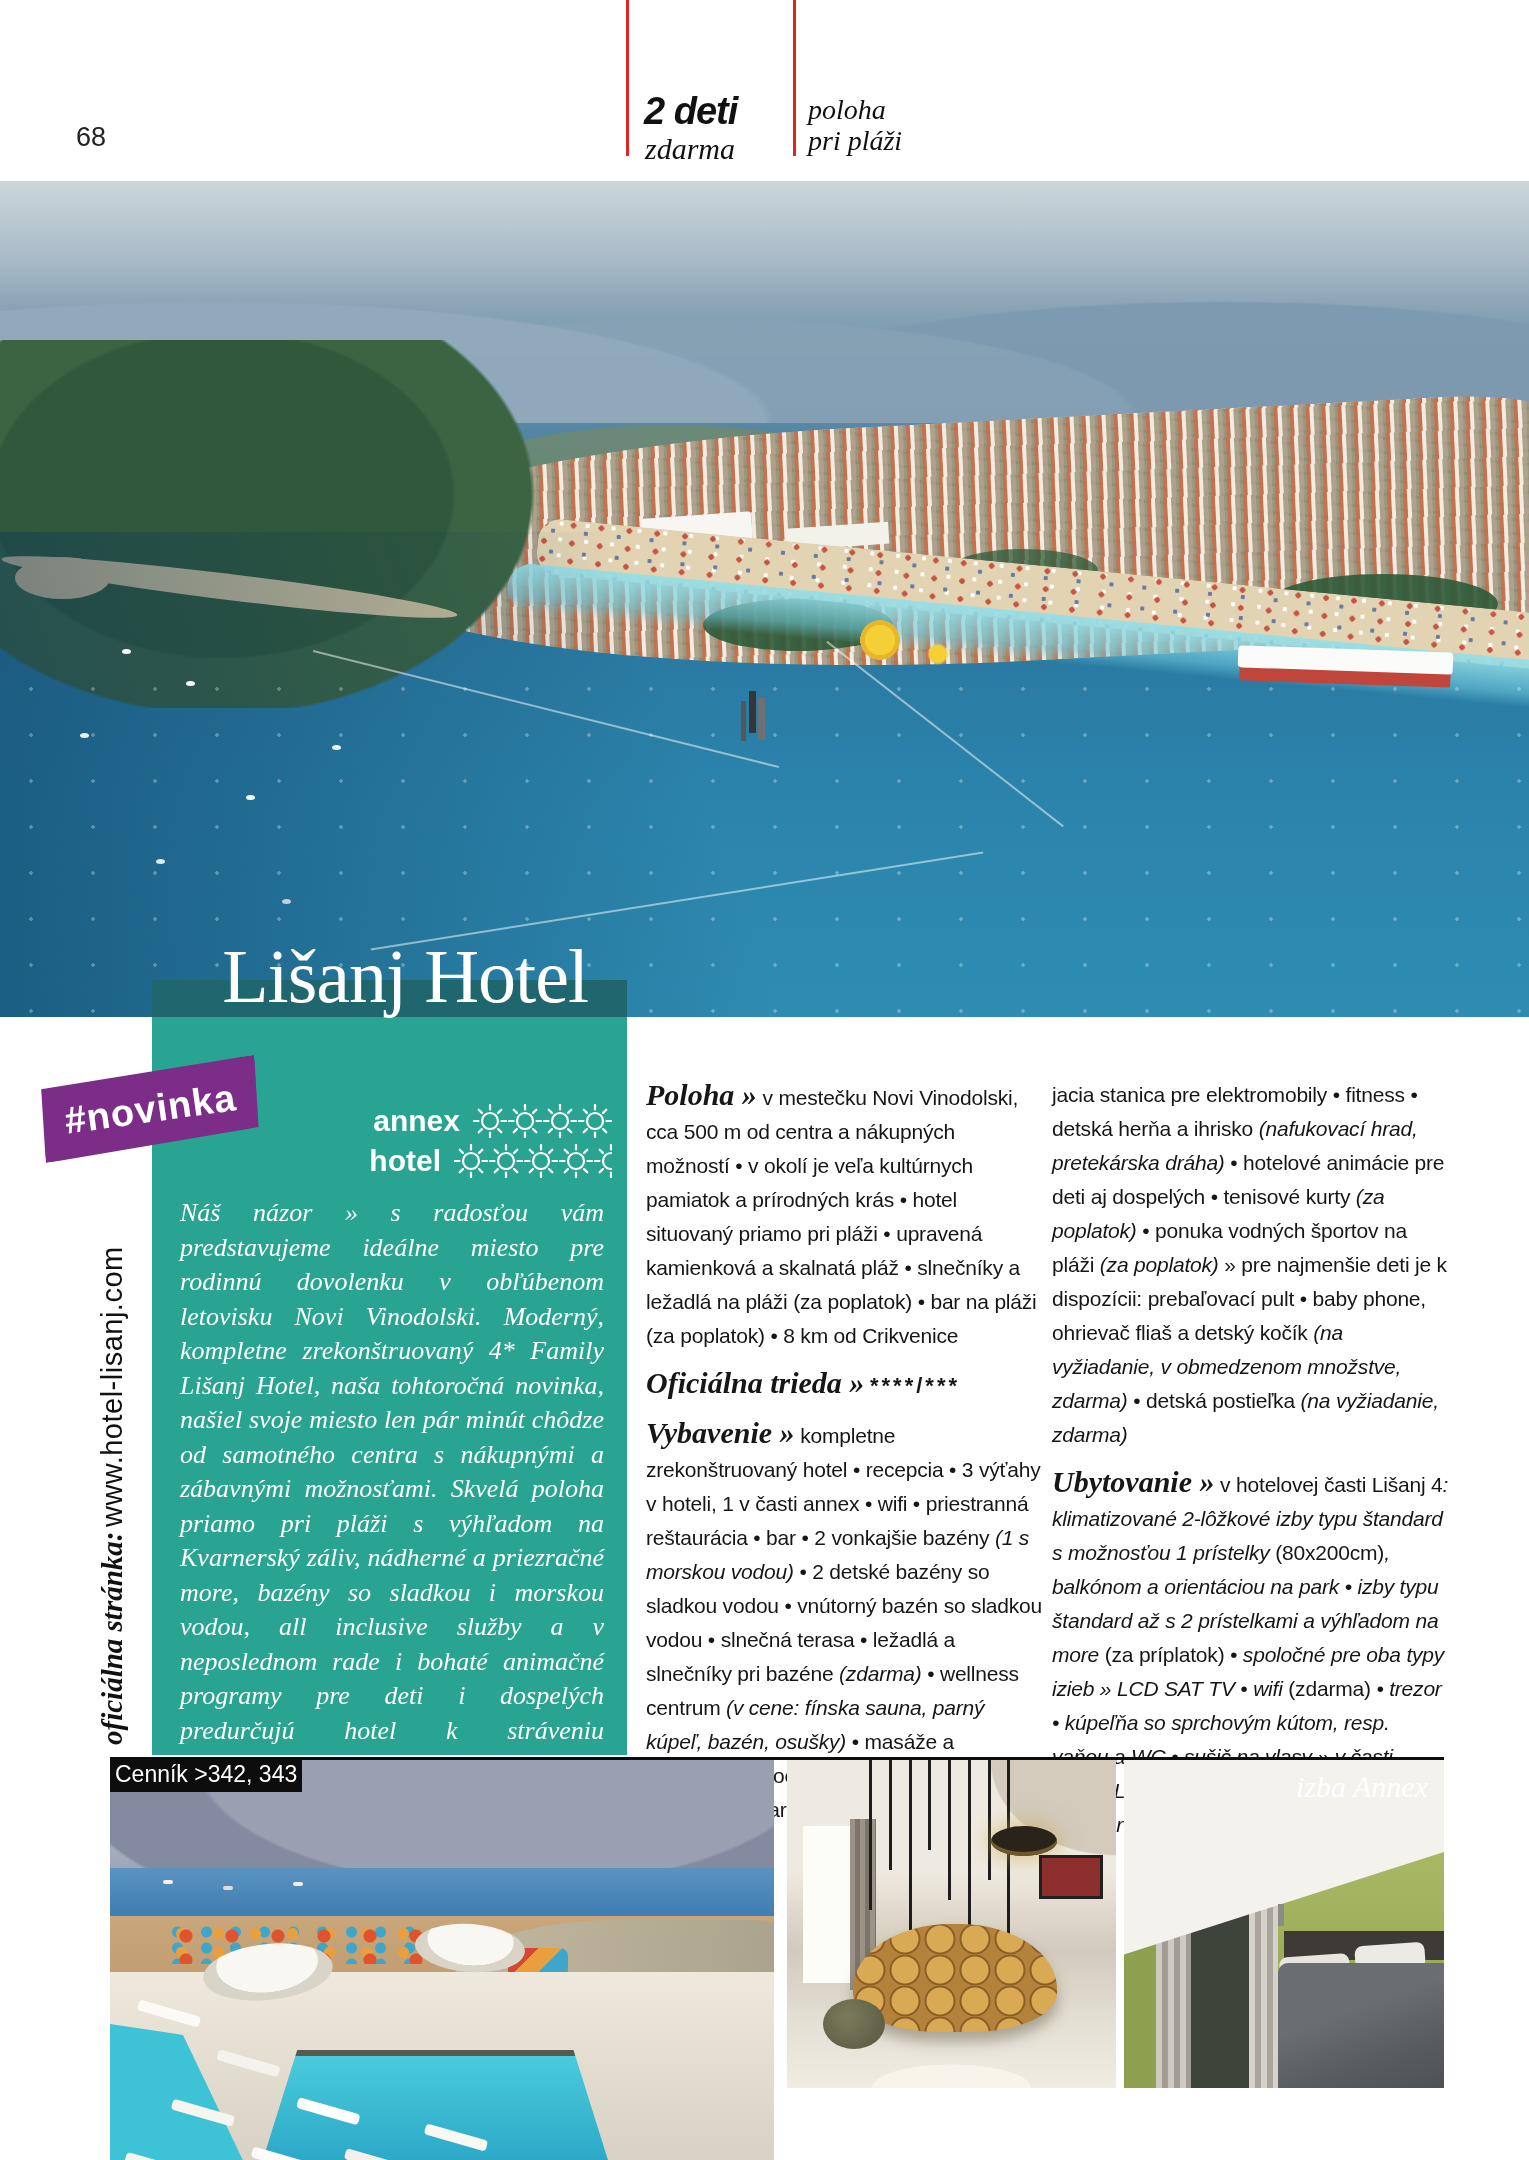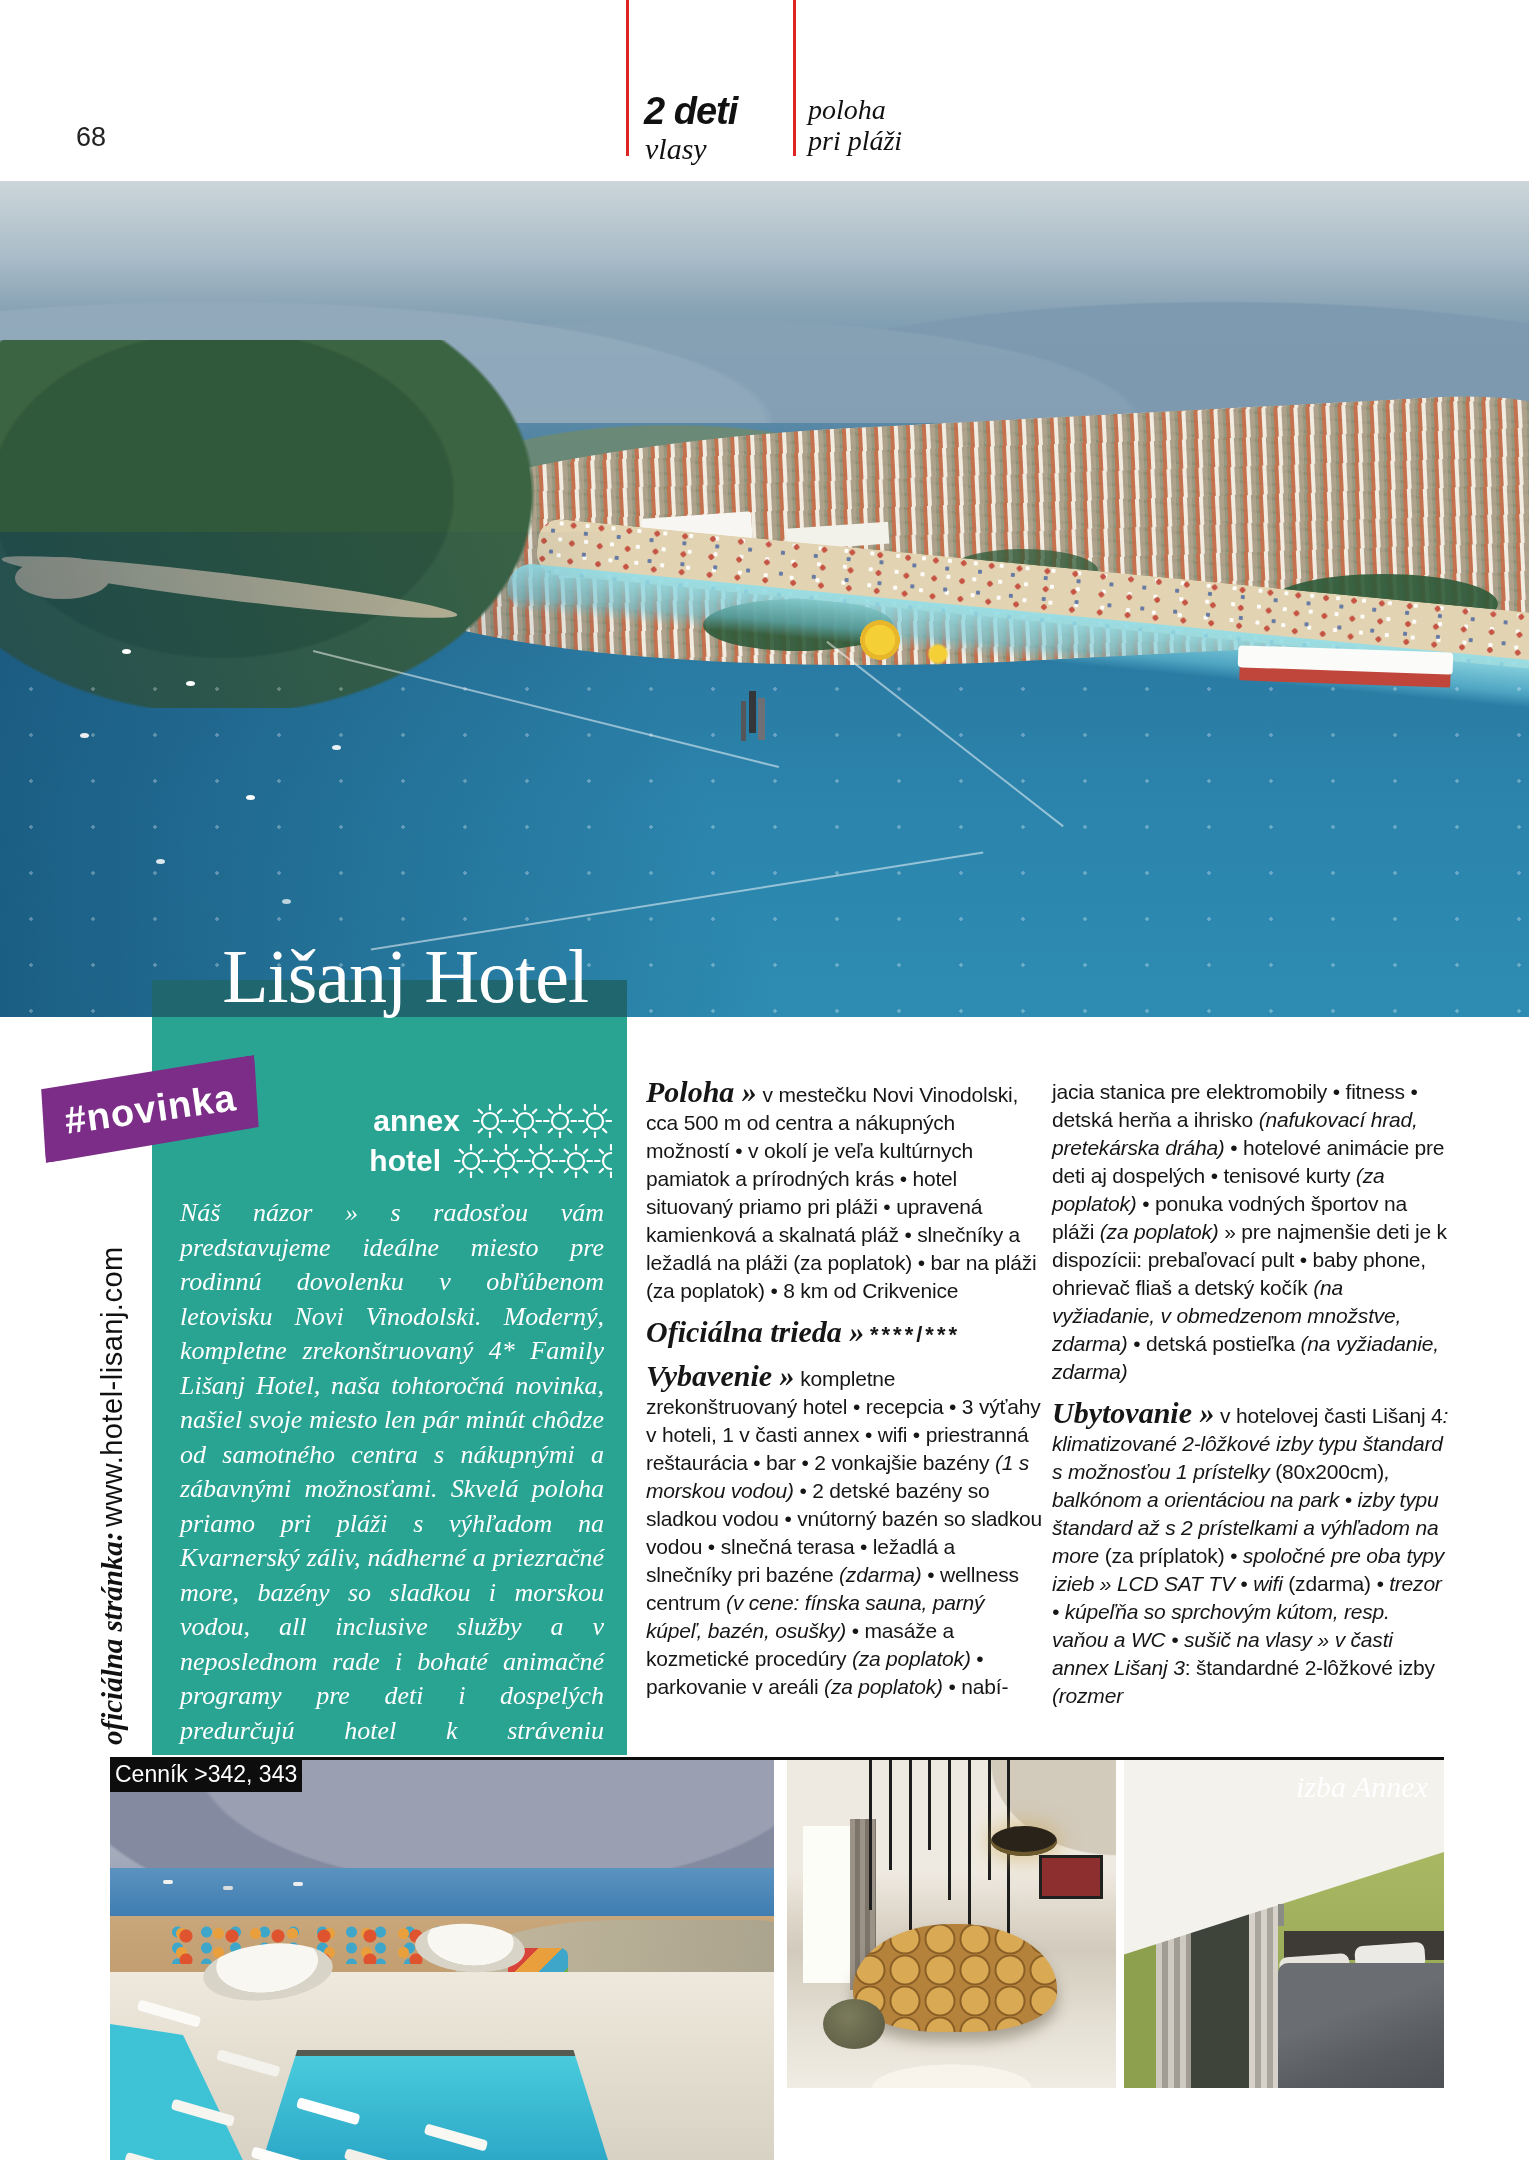--- a/index.html
+++ b/index.html
@@ -91,21 +91,21 @@
   .vsite{left:96px;top:1745px;transform:rotate(-90deg);transform-origin:0 0;white-space:nowrap;}
   .vsite .lab{font-family:"Liberation Serif",serif;font-style:italic;font-weight:bold;font-size:29px;color:#111;}
   .vsite .url{font-size:29px;color:#111;letter-spacing:.5px;}
 
   
   .opinion{left:180px;top:1196px;width:424px;color:#fff;text-align:justify;
     font-family:"Liberation Serif",serif;font-style:italic;font-size:26px;line-height:34.5px;}
   .opinion .h{font-weight:normal;}
 
   
-  .col{font-size:21px;line-height:28px;letter-spacing:-0.2px;color:#161616;text-align:left;}
+  .col{font-size:21px;line-height:34px;letter-spacing:-0.2px;color:#161616;text-align:left;}
   .col2{left:646px;top:1078px;width:398px;}
   .col3{left:1052px;top:1078px;width:398px;}
   .col p{margin:0 0 13px 0;}
   .col .h{font-family:"Liberation Serif",serif;font-style:italic;font-weight:bold;
           font-size:30px;letter-spacing:0;}
   .col .stars{font-size:22px;letter-spacing:3px;font-weight:bold;}
 
   
   .strip-line{left:110px;top:1757px;width:1334px;height:3px;background:#0d0d0d;}
   .pricebar{left:110px;top:1757px;height:35px;background:#0d0d0d;color:#fff;
@@ -186,21 +186,21 @@
     font-style:italic;font-size:30px;}
 </style>
 </head>
 <body>
 
 <div id="page">
 
   <div class="abs page-num">68</div>
   <div class="abs redline" style="left:626px"></div>
   <div class="abs kids1">2 deti</div>
-  <div class="abs kids2">vlasy</div>
+  <div class="abs kids2">zdarma</div>
   <div class="abs redline" style="left:793px"></div>
   <div class="abs beach">
     <span>poloha</span><br>
     <span>pri pláži</span>
   </div>
 
   <div class="abs photo aerial">
     <div class="abs a-sky"></div>
     <div class="abs a-mountains"></div>
     <div class="abs a-hills"></div>

